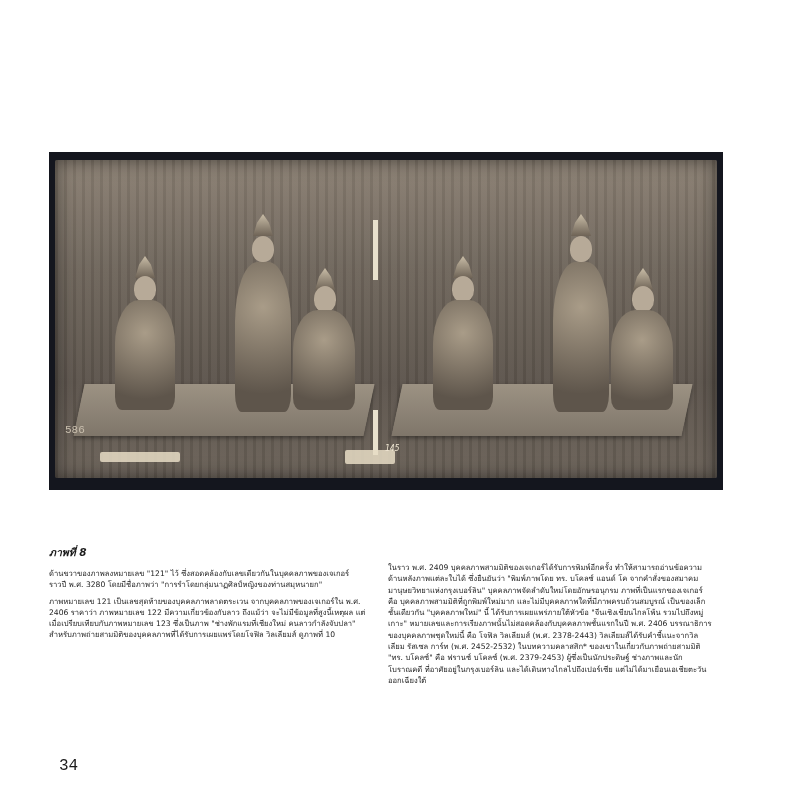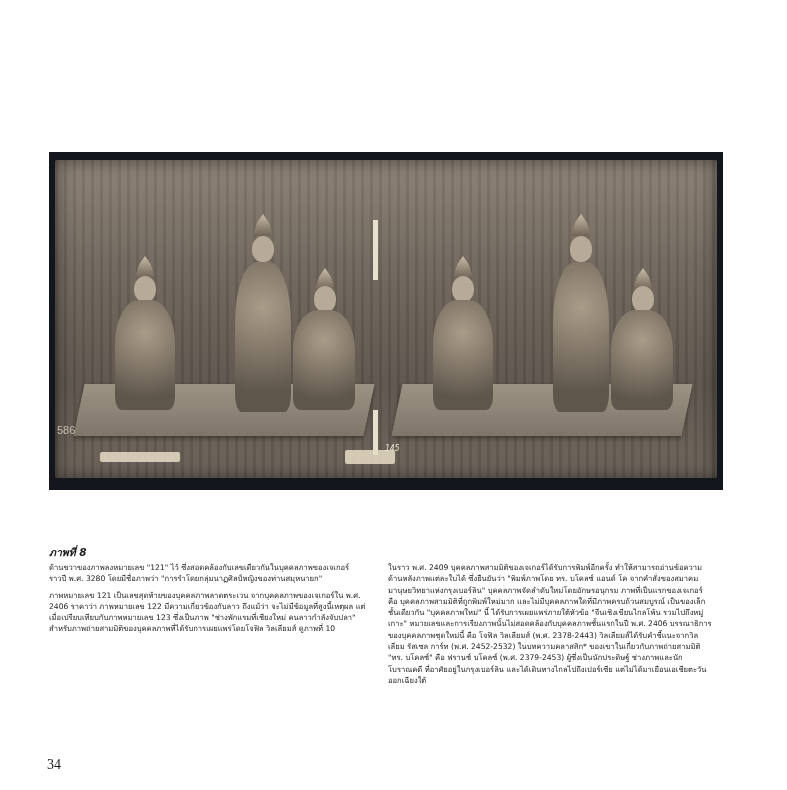--- a/index.html
+++ b/index.html
@@ -47,32 +47,32 @@
     }
     .divider {
       position: absolute; left: 318px; top: 60px; width: 5px; height: 60px; background: #e8e0cc;
     }
     .divider.bottom { top: 250px; height: 45px; }
     .plate-num {
       position: absolute; font-family: "DejaVu Sans Mono", monospace; font-size: 8px; color: #efe6d2;
       font-style: italic;
     }
     .edge-num {
-      position: absolute; left: 8px; top: 272px; font-family: Liberation Sans, sans-serif;
+      position: absolute; left: 16px; top: 272px; font-family: Liberation Mono, monospace;
       font-size: 11px; color: #c9bfae;
     }
     .tape { position: absolute; background: #e6dcc4; opacity: 0.85; border-radius: 2px; }
 
     .col { position: absolute; font-size: 7.6px; line-height: 11.3px; }
     .col.left { left: 49px; top: 546px; width: 322px; }
     .col.right { left: 388px; top: 562px; width: 326px; }
-    .caption-title { font-size: 10.5px; font-weight: bold; font-style: italic; margin-bottom: 3px; line-height: 13px; }
+    .caption-title { font-size: 10.5px; font-weight: bold; font-style: italic; margin-bottom: 9px; line-height: 13px; }
     .para { margin: 0 0 5px 0; }
     .indent { text-indent: 20px; }
-    .page-number { position: absolute; left: 47px; top: 757px; font-size: 14px; font-family: Liberation Serif, serif; }
+    .page-number { position: absolute; left: 59px; top: 757px; font-size: 16px; font-family: Liberation Mono, monospace; }
   </style>
 </head>
 <body>
 
 <div class="photo-frame">
   <div class="print">
     <div class="half left">
       <div class="floor"></div>
       <div class="figure" style="left:60px; top:100px;">
         <div class="crown" style="left:6px; top:-18px;"></div>

